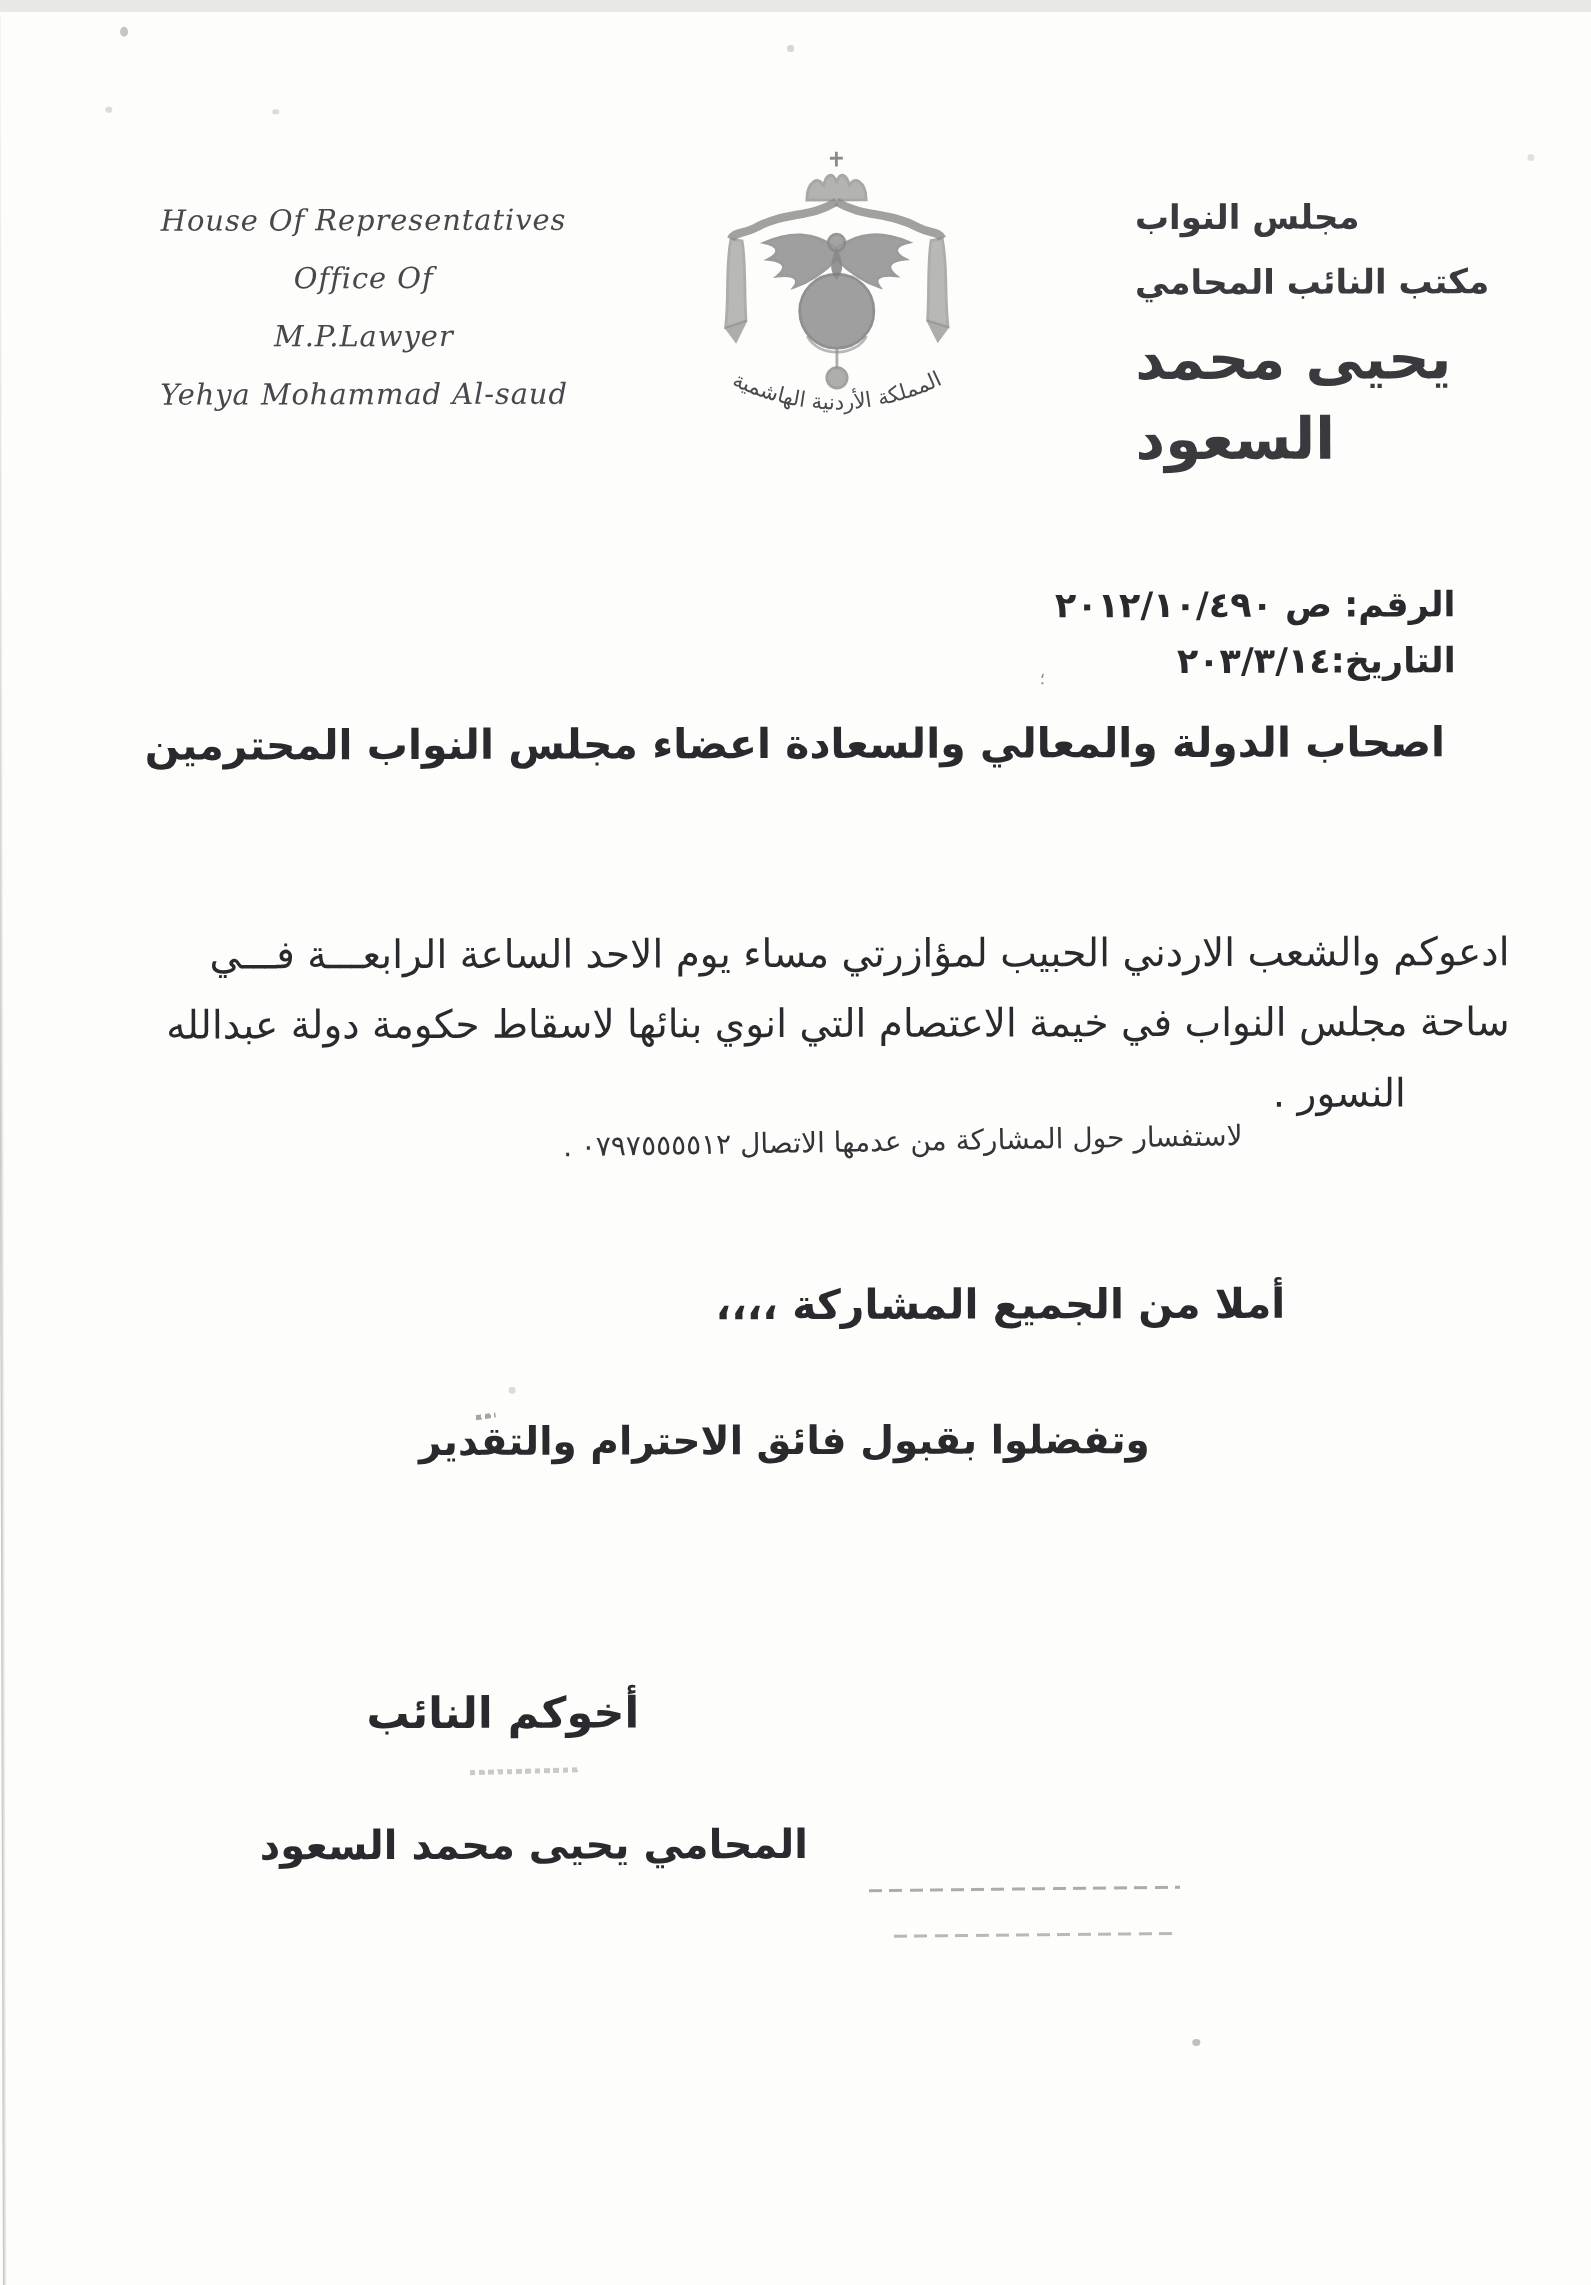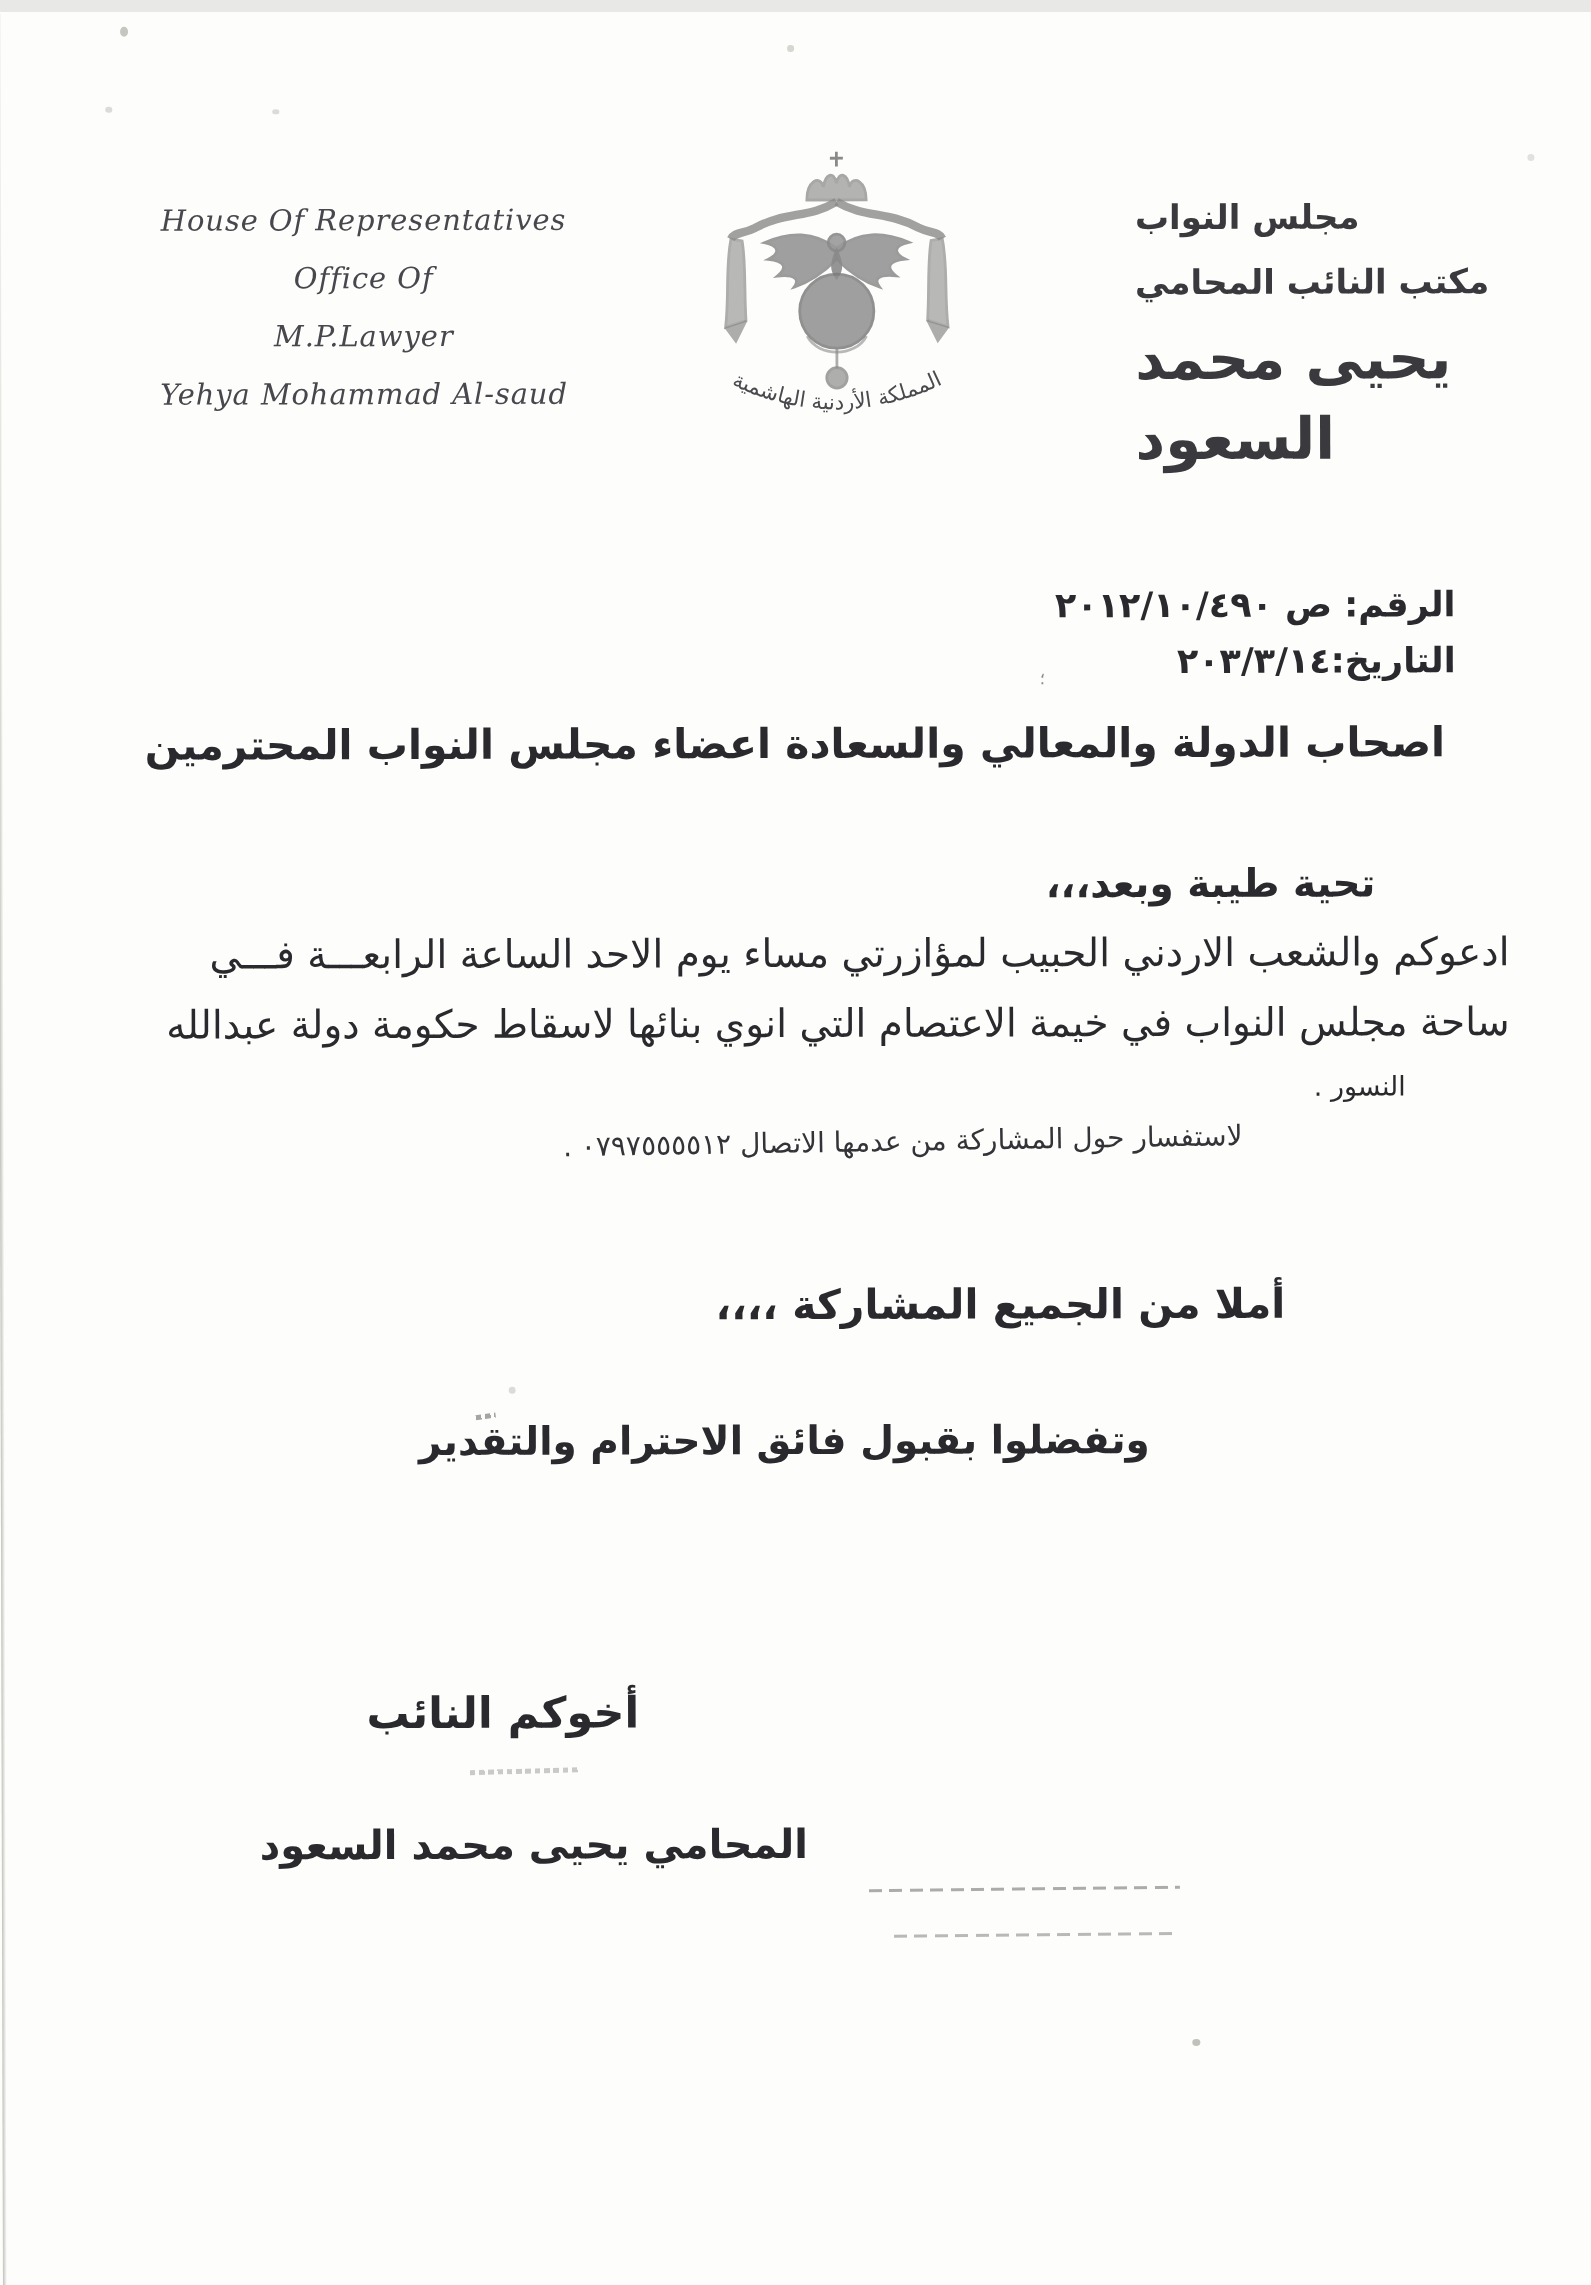--- a/index.html
+++ b/index.html
@@ -49,21 +49,21 @@
   .body-line{
     position:absolute;right:82px;left:276px;
     direction:rtl;font-size:39px;
     text-align:justify;text-align-last:justify;
     white-space:nowrap;
   }
   .body-line.l1{top:919px;}
   .body-line.l2{top:989px;}
   .body-tail{
     position:absolute;right:186px;top:1060px;
-    direction:rtl;font-size:27px;
+    direction:rtl;font-size:39px;
   }
   .contact-note{
     position:absolute;right:349px;top:1113px;
     direction:rtl;font-size:28px;color:#333338;
     transform:rotate(-0.8deg);
   }
   .hope-line{
     position:absolute;right:307px;top:1269px;
     direction:rtl;font-size:41px;font-weight:bold;
   }
@@ -145,21 +145,20 @@
       <div class="ar-line-name">يحيى محمد السعود</div>
     </div>
 
     <div class="ref-block">
       <div>الرقم: ص ٢٠١٢/١٠/٤٩٠</div>
       <div>التاريخ:٢٠٣/٣/١٤</div>
     </div>
 
     <div class="salutation">اصحاب الدولة والمعالي والسعادة اعضاء مجلس النواب المحترمين</div>
 
-    <div class="greeting">تحية طيبة وبعد،،،</div>
 
     <div class="body-line l1">ادعوكم والشعب الاردني الحبيب لمؤازرتي مساء يوم الاحد الساعة الرابعـــة فـــي</div>
     <div class="body-line l2">ساحة مجلس النواب في خيمة الاعتصام التي انوي بنائها لاسقاط حكومة دولة عبدالله</div>
     <div class="body-tail">النسور .</div>
 
     <div class="contact-note">لاستفسار حول المشاركة من عدمها الاتصال ٠٧٩٧٥٥٥٥١٢ .</div>
 
     <div class="hope-line">أملا من الجميع المشاركة ،،،،</div>
 
     <div class="closing-line">وتفضلوا بقبول فائق الاحترام والتقدير</div>

